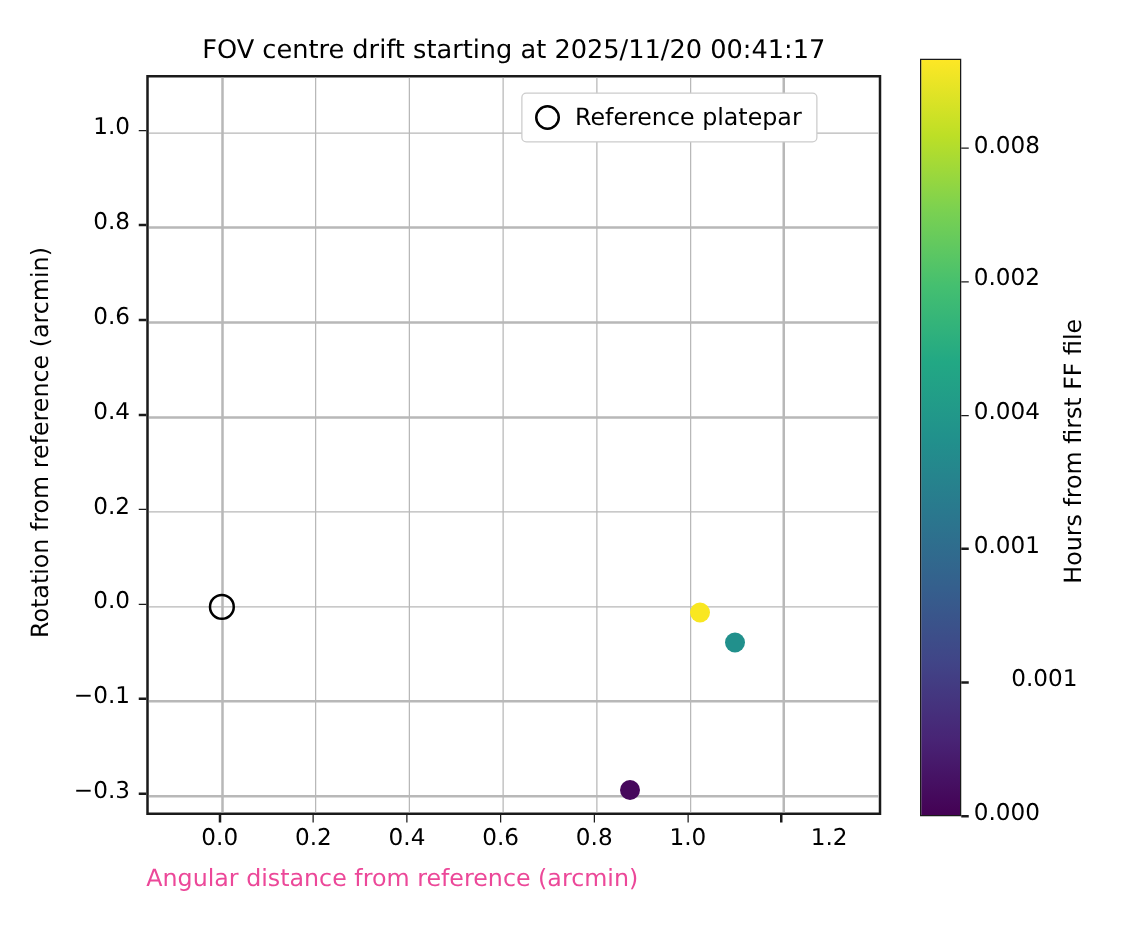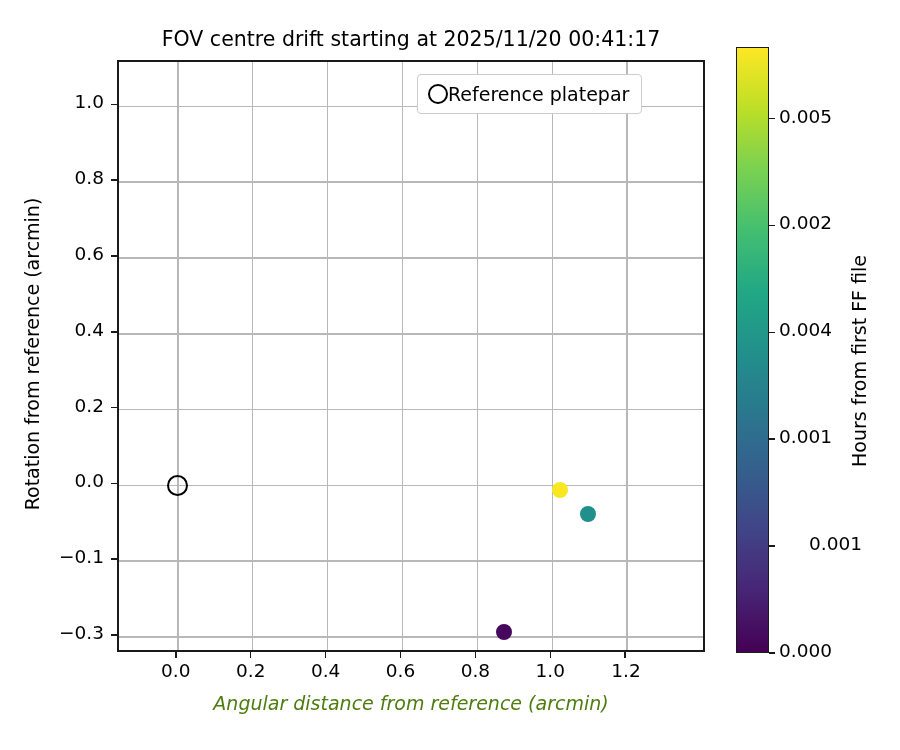--- a/index.html
+++ b/index.html
@@ -123,25 +123,23 @@
     font-size: 18.5px;
     color: #000000;
   }
 
   
   #xlabel {
     position: absolute;
     left: 117px;
     top: 692px;
     width: 588px;
-    text-align: center;
     font-size: 19px;
-    color: #4d7c0f;
-    white-space: nowrap;
-    font-style: italic;
+    color: #ec4899;
+    white-space: nowrap;
   }
   #ylabel {
     position: absolute;
     left: -264px;
     top: 343px;
     width: 592px;
     text-align: center;
     font-size: 19px;
     color: #000000;
     transform: rotate(-90deg);
@@ -154,21 +152,21 @@
     left: 417px;
     top: 74px;
     height: 40px;
     box-sizing: border-box;
     border: 1px solid #cccccc;
     border-radius: 4px;
     background: #ffffff;
     display: flex;
     align-items: center;
     padding: 0 12px 0 10px;
-    gap: 0;
+    gap: 12px;
   }
   #legend-marker {
     width: 20px;
     height: 20px;
     border-radius: 50%;
     border: 2.1px solid #000000;
     box-sizing: border-box;
     flex: none;
   }
   #legend-label {
@@ -255,21 +253,21 @@
       <div class="xtick-label" style="left: 250.704px;">0.2</div>
       <div class="xtick-mark" style="left: 324.809px;"></div>
       <div class="xtick-label" style="left: 325.609px;">0.4</div>
       <div class="xtick-mark" style="left: 399.713px;"></div>
       <div class="xtick-label" style="left: 400.513px;">0.6</div>
       <div class="xtick-mark" style="left: 474.618px;"></div>
       <div class="xtick-label" style="left: 475.418px;">0.8</div>
       <div class="xtick-mark" style="left: 549.522px;"></div>
       <div class="xtick-label" style="left: 550.322px;">1.0</div>
       <div class="xtick-mark" style="left: 624.427px;"></div>
-      <div class="xtick-label" style="left: 626px;">1.2</div>
+      <div class="xtick-label" style="left: 643px; text-align: right;">1.2</div>
     </div>
   <div id="ticks-y">
       <div class="ytick-mark" style="top: 634.145px;"></div>
       <div class="ytick-label" style="top: 634.945px;">−0.3</div>
       <div class="ytick-mark" style="top: 558.345px;"></div>
       <div class="ytick-label" style="top: 559.145px;">−0.1</div>
       <div class="ytick-mark" style="top: 482.544px;"></div>
       <div class="ytick-label" style="top: 483.344px;">0.0</div>
       <div class="ytick-mark" style="top: 406.744px;"></div>
       <div class="ytick-label" style="top: 407.544px;">0.2</div>
@@ -297,17 +295,17 @@
       <div class="cbtick-label" style="top: 653px;">0.000</div>
       <div class="cbtick-mark" style="top: 545.322px;"></div>
       <div class="cbtick-label" style="top: 546.122px; margin-left: 30px;">0.001</div>
       <div class="cbtick-mark" style="top: 438.443px;"></div>
       <div class="cbtick-label" style="top: 439.243px;">0.001</div>
       <div class="cbtick-mark" style="top: 331.565px;"></div>
       <div class="cbtick-label" style="top: 332.365px;">0.004</div>
       <div class="cbtick-mark" style="top: 224.687px;"></div>
       <div class="cbtick-label" style="top: 225.487px;">0.002</div>
       <div class="cbtick-mark" style="top: 117.808px;"></div>
-      <div class="cbtick-label" style="top: 118.608px;">0.005</div>
+      <div class="cbtick-label" style="top: 118.608px;">0.008</div>
     </div>
   <div id="colorbar-label">Hours from first FF file</div>
 
 </div>
 
 </body></html>

